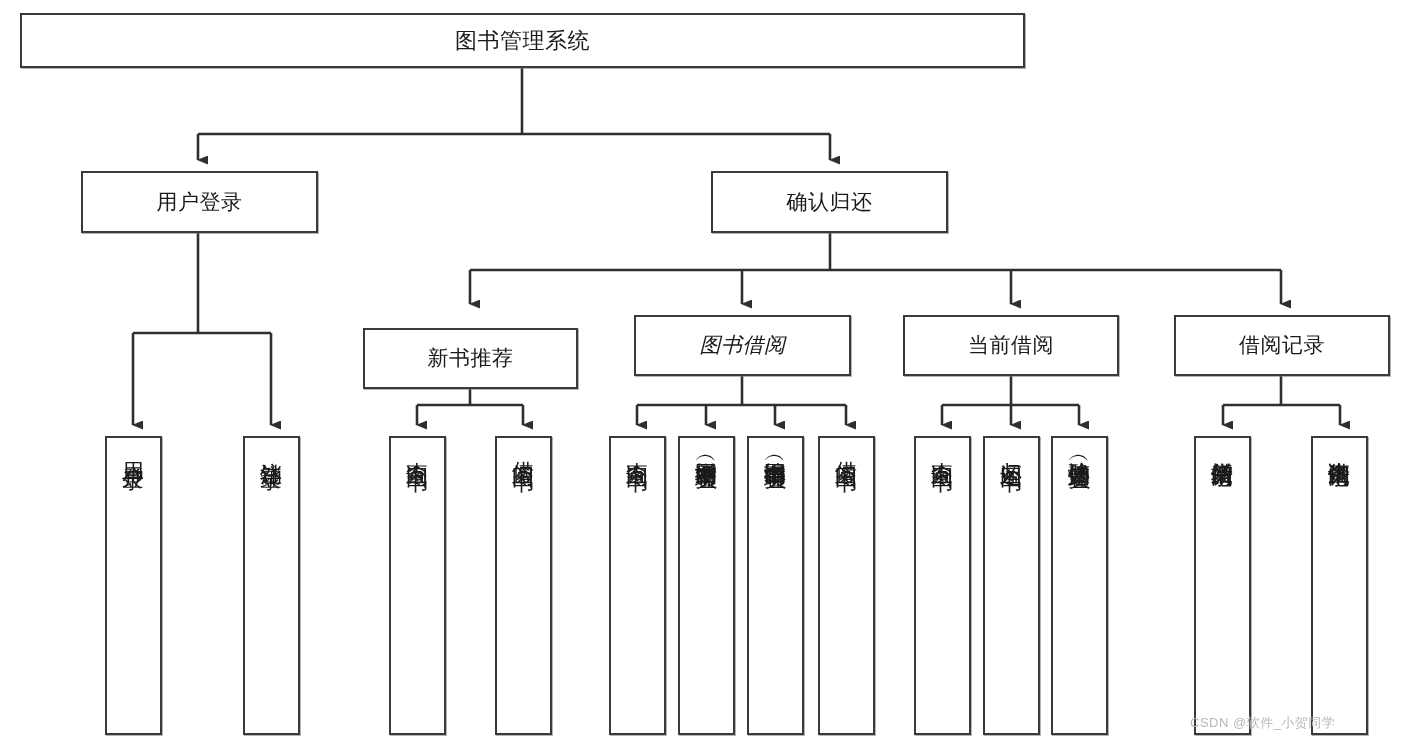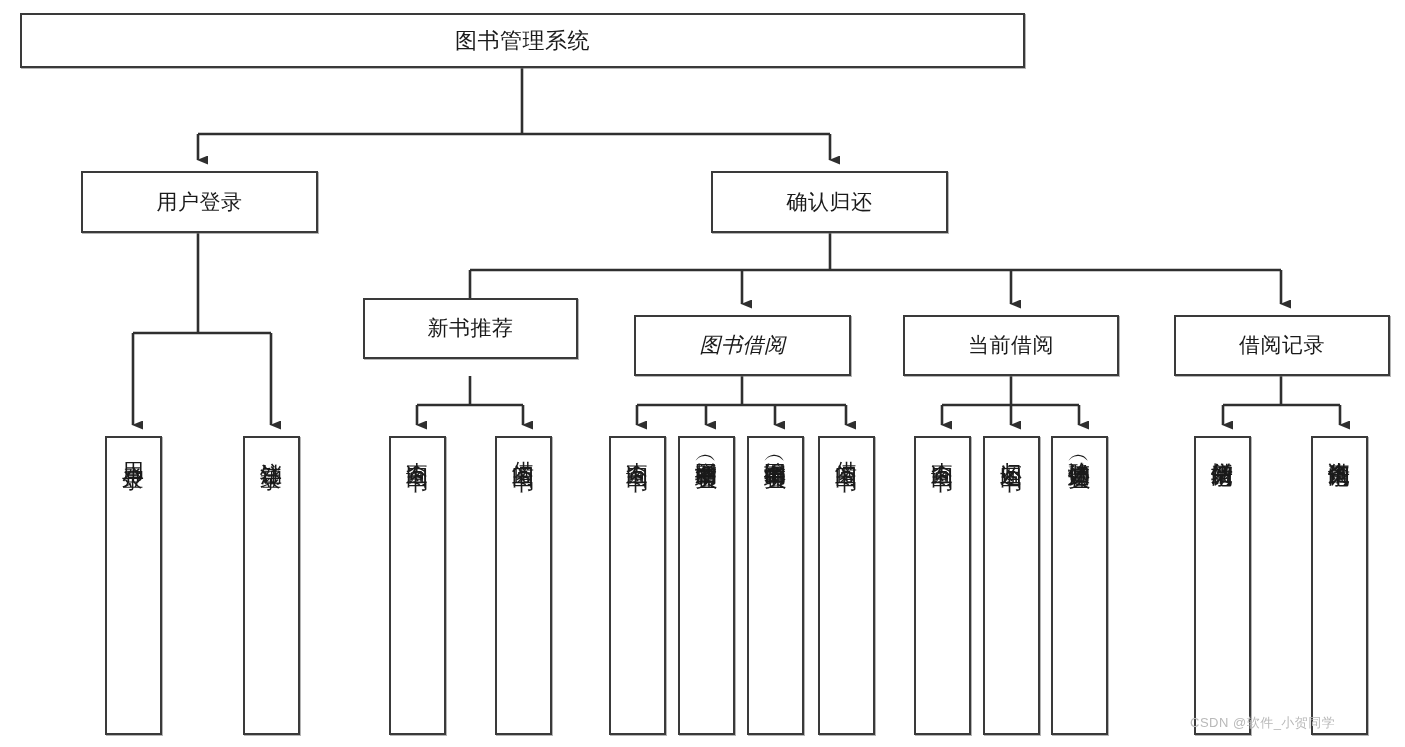--- a/index.html
+++ b/index.html
@@ -128,21 +128,21 @@
     <span class="label">图书管理系统</span>
   </div>
 
   <div class="node horiz" style="left:81px; top:171px; width:237px; height:62px;">
     <span class="label">用户登录</span>
   </div>
   <div class="node horiz" style="left:711px; top:171px; width:237px; height:62px;">
     <span class="label">确认归还</span>
   </div>
 
-  <div class="node horiz" style="left:363px; top:298px; width:215px; height:61px;">
+  <div class="node horiz" style="left:363px; top:328px; width:215px; height:61px;">
     <span class="label">新书推荐</span>
   </div>
   <div class="node horiz" style="left:634px; top:315px; width:217px; height:61px;font-style:italic;">
     <span class="label">图书借阅</span>
   </div>
   <div class="node horiz" style="left:1174px; top:315px; width:216px; height:61px;">
     <span class="label">借阅记录</span>
   </div>
   <div class="node horiz" style="left:903px; top:315px; width:216px; height:61px;">
     <span class="label">当前借阅</span>

